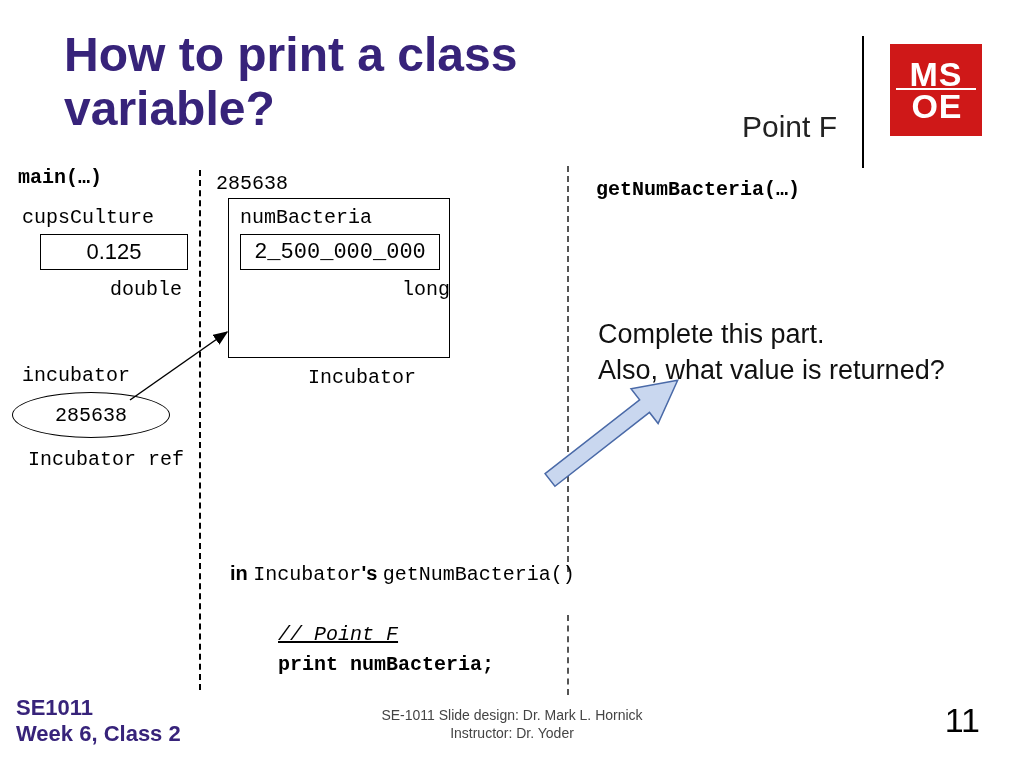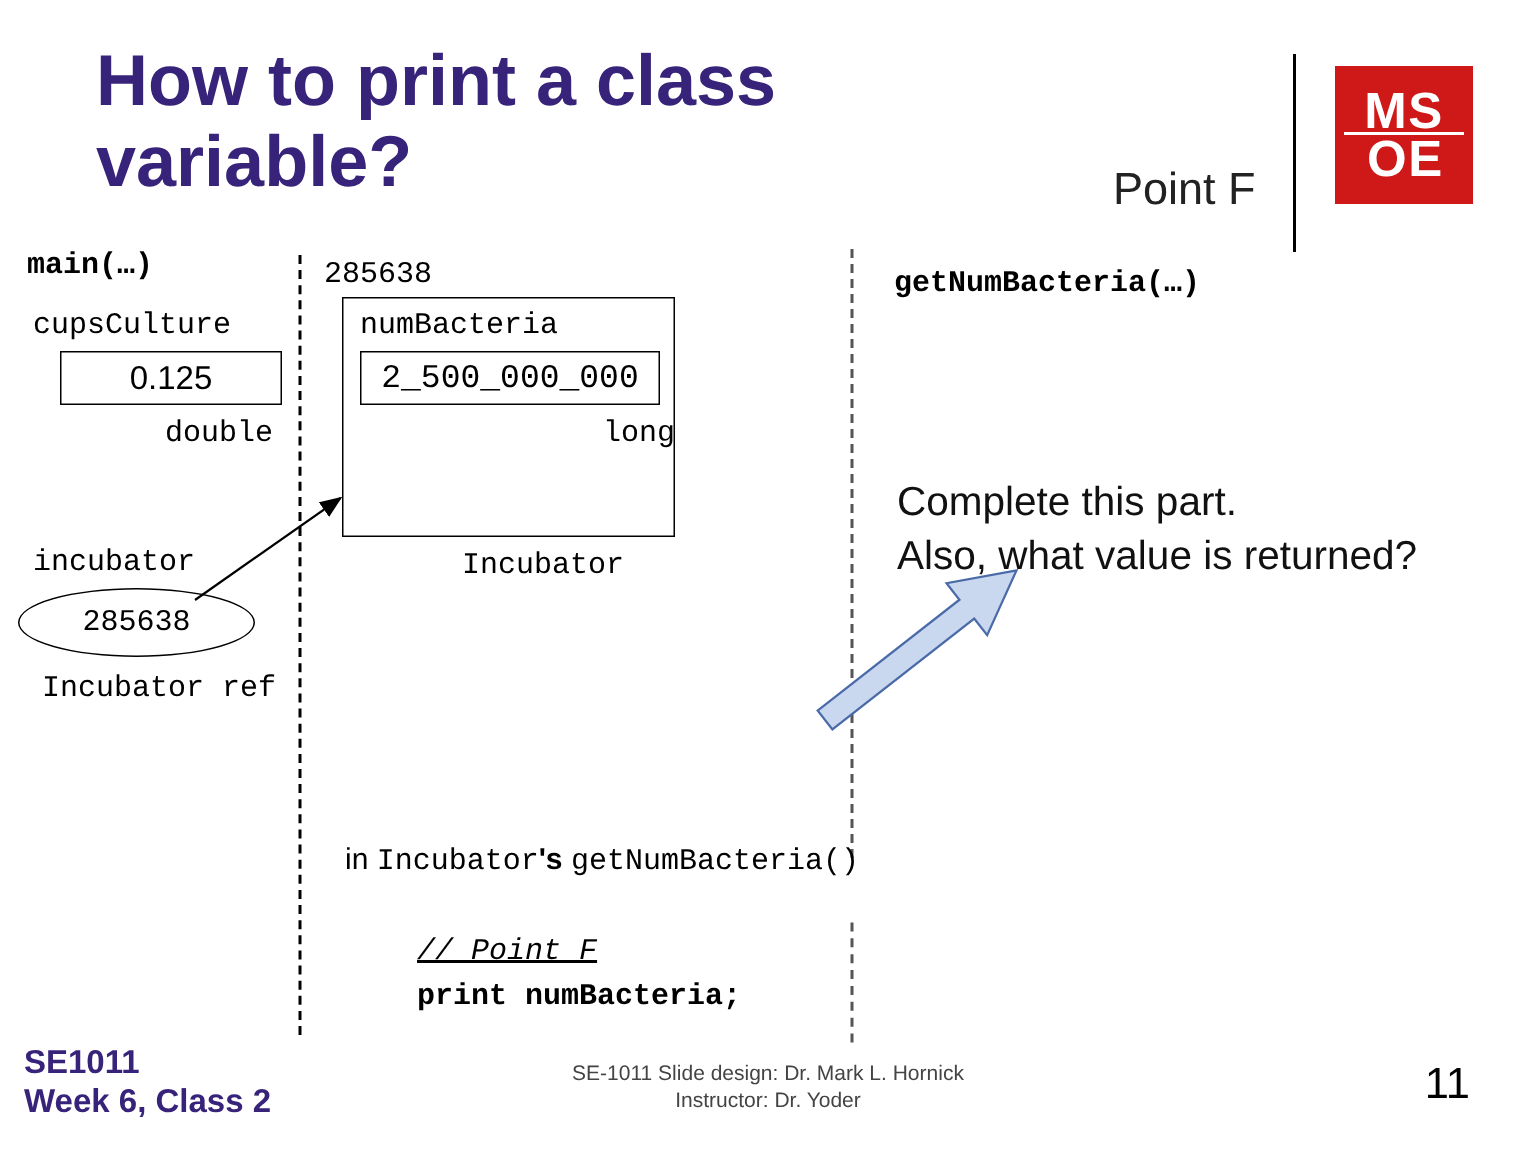--- a/index.html
+++ b/index.html
@@ -25,27 +25,27 @@
   .field-box { position: absolute; left: 240px; top: 234px; width: 200px; height: 36px; border: 1.5px solid #000; display: flex; align-items: center; justify-content: center; font-size: 22px; }
   .long-label { position: absolute; left: 382px; top: 278px; font-size: 20px; margin-left: 20px; }
   .class-label { position: absolute; left: 308px; top: 366px; font-size: 20px; }
   .dash { position: absolute; border-left: 2px dashed #000; }
   .dash1 { left: 199px; top: 170px; height: 520px; }
   .dash2 { left: 567px; top: 166px; height: 406px; border-left-color: #555; }
   .dash2b { left: 567px; top: 615px; height: 80px; border-left-color: #555; }
   .solidline { position: absolute; left: 862px; top: 36px; width: 0; height: 132px; border-left: 2px solid #000; }
   .prompt { position: absolute; left: 598px; top: 316px; width: 430px; font-size: 27px; color: #111; line-height: 1.35; }
   .codeblock { position: absolute; left: 230px; top: 558px; font-size: 20px; line-height: 1.5; }
-  .codeblock .in { font-family: Arial; font-weight: 400; }
+  .codeblock .in { font-family: Arial; font-weight: 700; }
   .codeblock .plain { font-family: Arial; }
   .codeblock .s { font-weight: 700; }
   .codeblock .cmt { font-style: italic; text-decoration: underline; }
   .footer-left { position: absolute; left: 16px; bottom: 22px; font-size: 22px; font-weight: 700; color: #37237a; line-height: 1.15; }
   .footer-mid { position: absolute; left: 0; right: 0; bottom: 26px; text-align: center; font-size: 14px; color: #444; line-height: 1.3; }
-  .slide-num { position: absolute; right: 44px; bottom: 28px; font-size: 29px; color: #000; }
+  .slide-num { position: absolute; right: 44px; bottom: 28px; font-size: 34px; color: #000; }
   svg.overlay { position: absolute; left: 0; top: 0; width: 1024px; height: 768px; pointer-events: none; }
 </style>
 </head>
 <body>
 <div class="slide">
 
   <div class="title">How to print a class variable?</div>
   <div class="point-label">Point F</div>
 
   <div class="logo">

